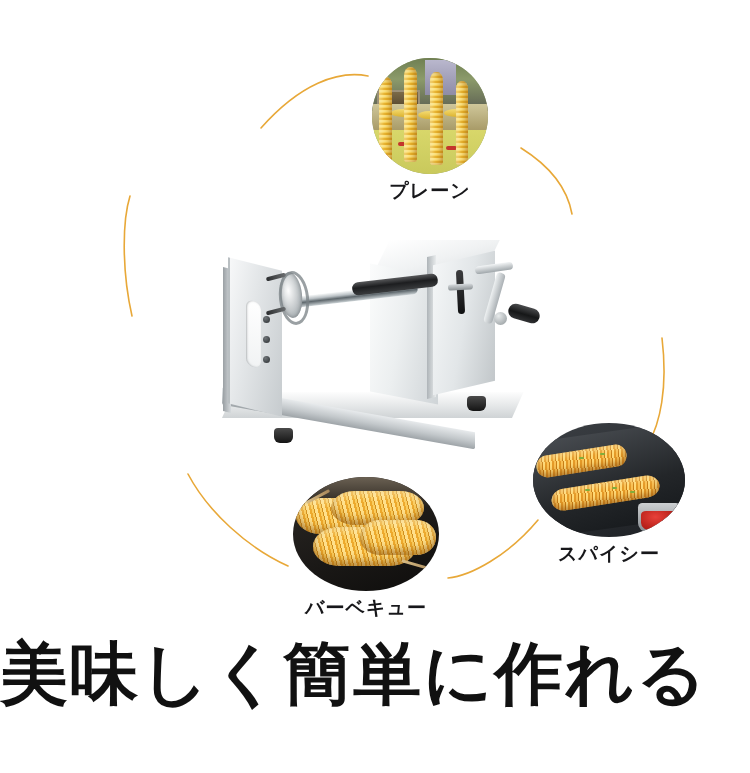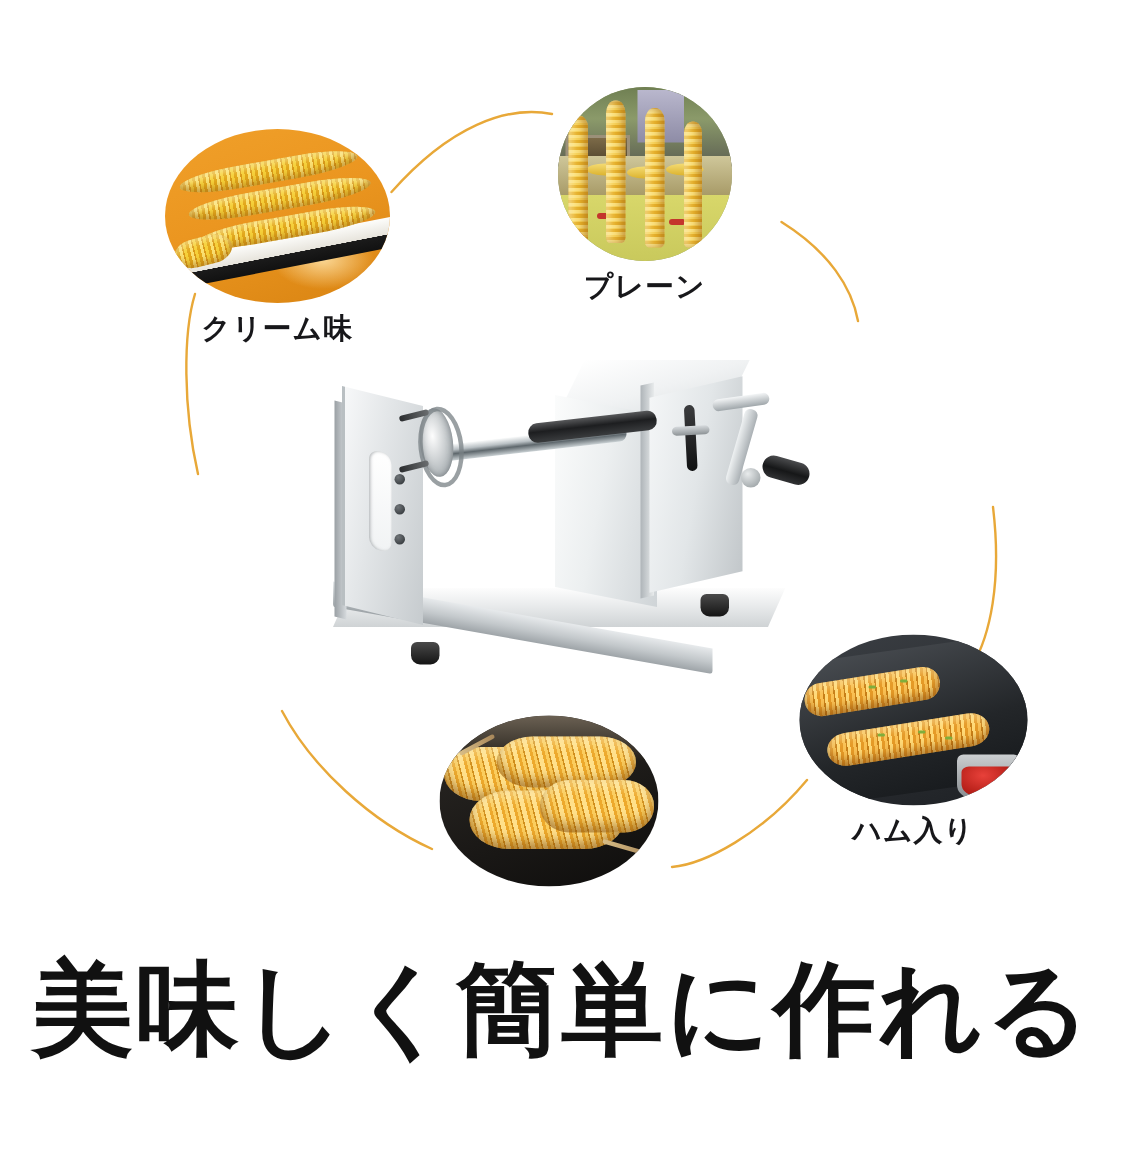--- a/index.html
+++ b/index.html
@@ -356,21 +356,21 @@
     border-radius: 3px;
     transform: rotate(-3deg);
   }
 
   
   #headline {
     position: absolute;
     left: 0;
     top: 640px;
     width: 750px;
-    text-align: center;
+    text-align: left;
     font-size: 68px;
     font-weight: 700;
     color: #111111;
     letter-spacing: 2px;
     line-height: 1;
     font-family: "DejaVu Sans", "Liberation Sans", sans-serif;
   }
 </style>
 </head>
 <body>
@@ -381,33 +381,20 @@
     <g fill="none" stroke="#e8a838" stroke-width="1.6" stroke-linecap="round">
       <path d="M261 128 C 300 84, 338 70, 368 76"></path>
       <path d="M521 148 C 553 168, 568 192, 572 214"></path>
       <path d="M662 338 C 668 388, 660 424, 648 444"></path>
       <path d="M538 520 C 508 556, 470 576, 448 578"></path>
       <path d="M288 566 C 248 548, 208 512, 188 474"></path>
       <path d="M132 316 C 122 272, 122 222, 130 196"></path>
     </g>
   </svg>
 
-  <div class="bubble" style="left:110px; top:86px; width:150px; height:116px;">
-    <div class="bubble-img">
-      <div class="scene sc-cream">
-        <div class="glow"></div>
-        <div class="tray"></div>
-        <div class="spiral-h" style="left:6%;  top:18%; width:80%; transform:rotate(-10deg);"></div>
-        <div class="spiral-h" style="left:10%; top:34%; width:82%; transform:rotate(-10deg);"></div>
-        <div class="spiral-h" style="left:14%; top:50%; width:80%; transform:rotate(-10deg);"></div>
-        <div class="spiral-h" style="left:4%;  top:62%; width:26%; height:16%; transform:rotate(-14deg);"></div>
-      </div>
-    </div>
-    <div class="bubble-label" style="top:120px;">クリーム味</div>
-  </div>
 
   <div class="bubble" style="left:372px; top:58px; width:116px; height:116px;text-align:right;">
     <div class="bubble-img">
       <div class="scene sc-plain">
         <div class="wall"></div>
         <div class="panelA"></div>
         <div class="tubs"></div>
         <div class="counter"></div>
         <div class="corn" style="left:16%; top:44%; width:22%;"></div>
         <div class="corn" style="left:40%; top:46%; width:20%;"></div>
@@ -434,35 +421,36 @@
         <div class="friebar" style="left:2%;  top:24%; width:60%; transform:rotate(-9deg);"></div>
         <div class="friebar" style="left:12%; top:52%; width:72%; transform:rotate(-9deg);"></div>
         <div class="herb" style="left:30%; top:30%;"></div>
         <div class="herb" style="left:44%; top:26%;"></div>
         <div class="herb" style="left:34%; top:58%;"></div>
         <div class="herb" style="left:52%; top:56%;"></div>
         <div class="herb" style="left:64%; top:60%;"></div>
         <div class="saucecup"></div>
       </div>
     </div>
-    <div class="bubble-label" style="top:118px;">ハム入り</div>
+    <div class="bubble-label" style="top:118px;">スパイシー</div>
   </div>
 
   <div class="bubble" style="left:293px; top:477px; width:146px; height:114px;">
     <div class="bubble-img">
       <div class="scene sc-bbq">
         <div class="toprail"></div>
         <div class="bbqroll" style="left:2%;  top:18%; width:66%; height:32%;"></div>
         <div class="bbqroll" style="left:26%; top:12%; width:64%; height:30%;"></div>
         <div class="bbqroll" style="left:14%; top:44%; width:70%; height:34%;"></div>
         <div class="bbqroll" style="left:46%; top:38%; width:52%; height:30%;"></div>
         <div class="skewer" style="left:74%; top:76%; width:24%; transform:rotate(16deg);"></div>
         <div class="skewer" style="left:8%;  top:16%; width:18%; transform:rotate(-28deg);"></div>
       </div>
     </div>
+    <div class="bubble-label" style="top:118px;">バーベキュー</div>
   </div>
 
 
   <div id="machine">
     <div class="m-part m-base-top"></div>
     <div class="m-part m-base-front"></div>
     <div class="m-part m-foot f1"></div>
     <div class="m-part m-foot f2"></div>
 
     <div class="m-part m-plate-side"></div>

